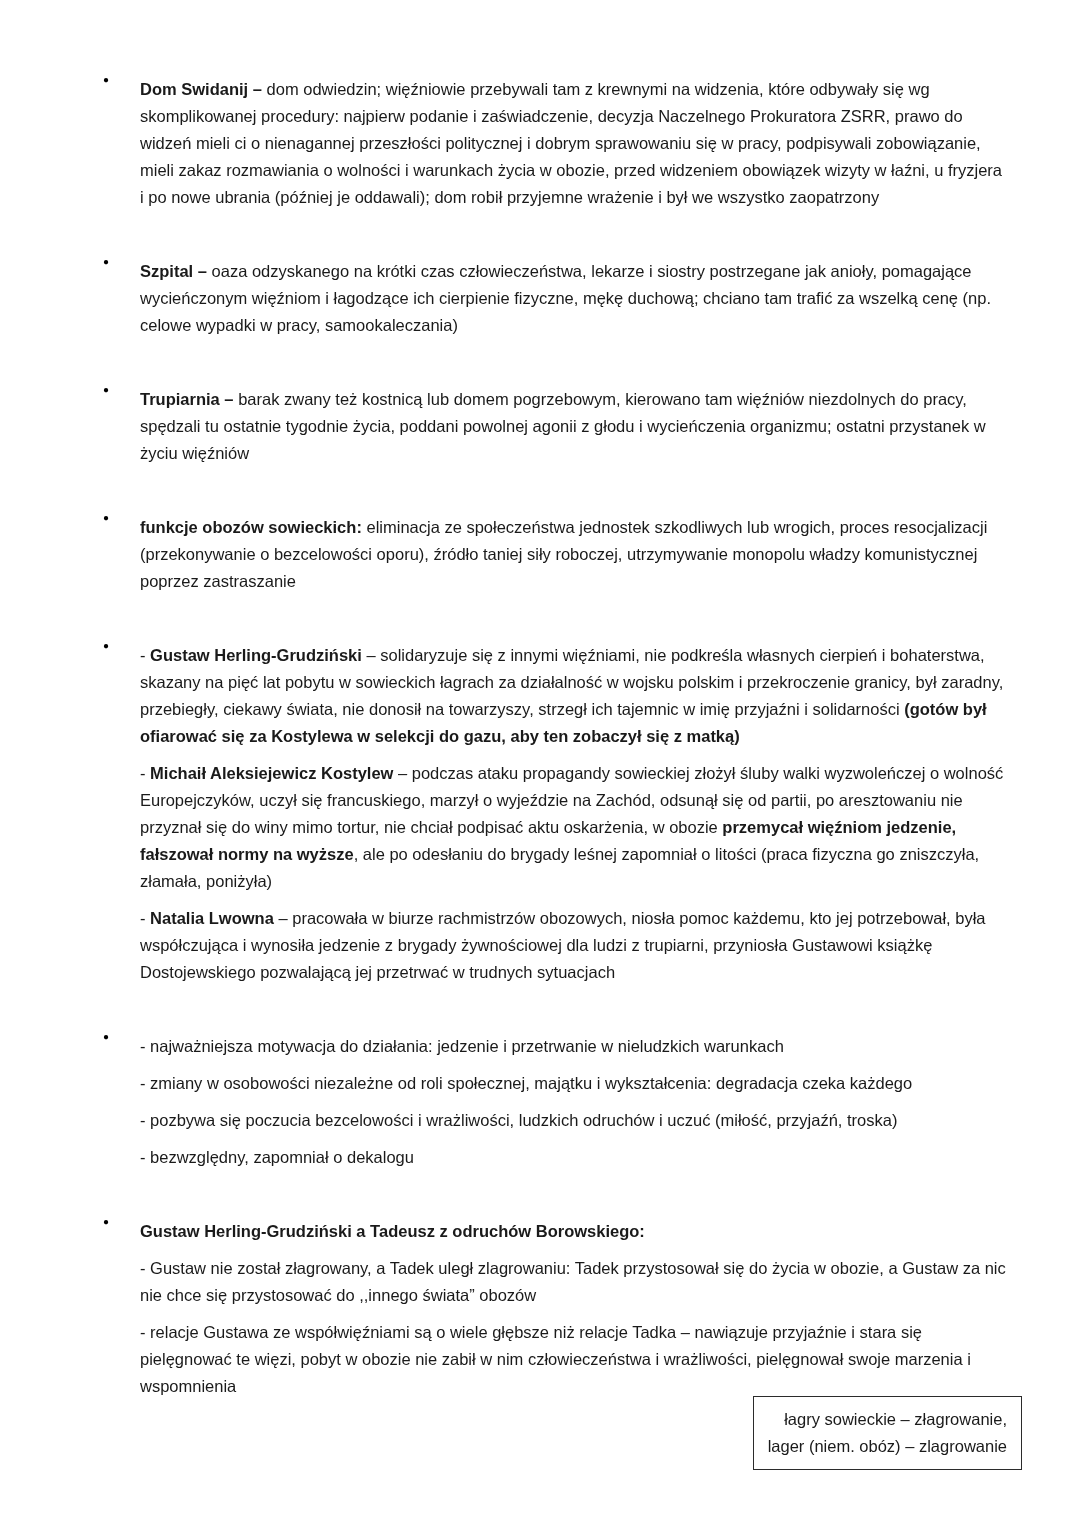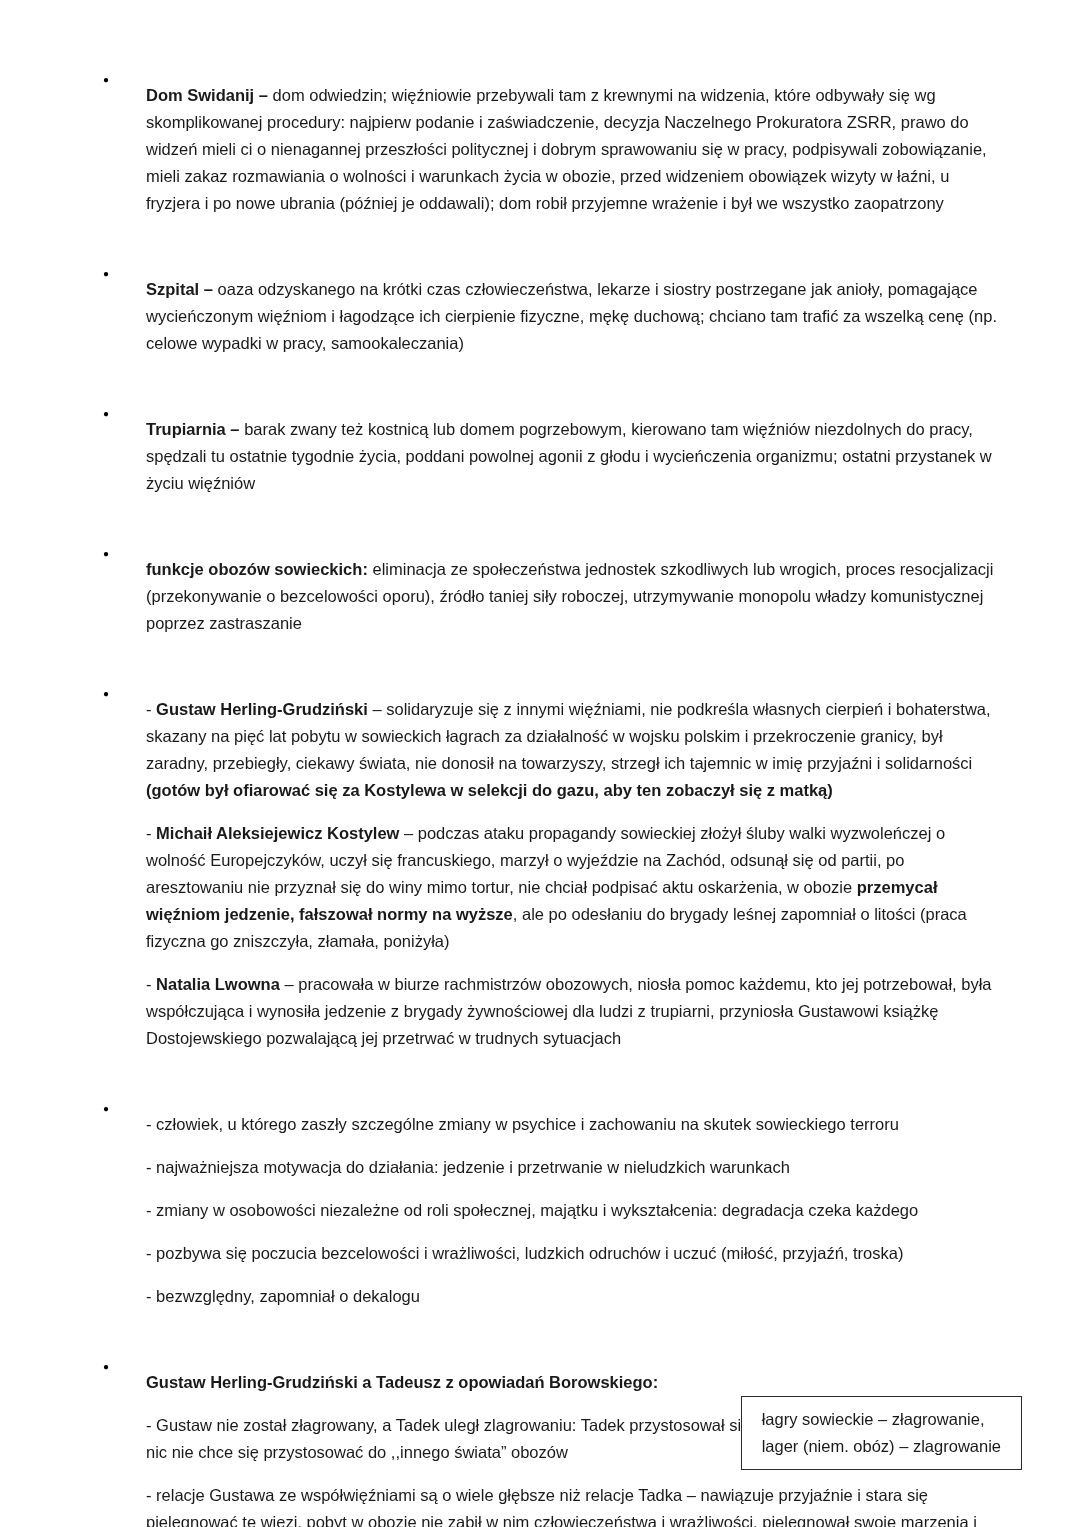--- a/index.html
+++ b/index.html
@@ -25,31 +25,32 @@
     font-size: 10px;
     line-height: 27px;
     color: #000000;
     user-select: none;
   }
   .bullet-body {
     flex: 1;
     font-size: 16.5px;
     line-height: 27px;
   }
-  .para { margin: 16px; }
+  .para { margin: 10px; }
   .b { font-weight: bold; }
   .note-box {
     position: absolute;
     right: 58px;
     bottom: 57px;
     border: 1px solid #2b2b2b;
-    padding: 9px 20px;
+    padding: 9px 14px;
     font-size: 16.5px;
     line-height: 27px;
     background: #ffffff;
+    text-align: right;
   }
 </style>
 </head>
 <body>
 
 <div class="page">
   <div class="content">
     <div>
         <div class="bullet-item">
           <span class="marker">●</span>
@@ -79,31 +80,30 @@
           <span class="marker">●</span>
           <div class="bullet-body">
             <div class="para"><span>- </span><span class="b">Gustaw Herling-Grudziński</span><span> – solidaryzuje się z innymi więźniami, nie podkreśla własnych cierpień i bohaterstwa, skazany na pięć lat pobytu w sowieckich łagrach za działalność w wojsku polskim i przekroczenie granicy, był zaradny, przebiegły, ciekawy świata, nie donosił na towarzyszy, strzegł ich tajemnic w imię przyjaźni i solidarności </span><span class="b">(gotów był ofiarować się za Kostylewa w selekcji do gazu, aby ten zobaczył się z matką)</span></div>
             <div class="para"><span>- </span><span class="b">Michaił Aleksiejewicz Kostylew</span><span> – podczas ataku propagandy sowieckiej złożył śluby walki wyzwoleńczej o wolność Europejczyków, uczył się francuskiego, marzył o wyjeździe na Zachód, odsunął się od partii, po aresztowaniu nie przyznał się do winy mimo tortur, nie chciał podpisać aktu oskarżenia, w obozie </span><span class="b">przemycał więźniom jedzenie, fałszował normy na wyższe</span><span>, ale po odesłaniu do brygady leśnej zapomniał o litości (praca fizyczna go zniszczyła, złamała, poniżyła)</span></div>
             <div class="para"><span>- </span><span class="b">Natalia Lwowna</span><span> – pracowała w biurze rachmistrzów obozowych, niosła pomoc każdemu, kto jej potrzebował, była współczująca i wynosiła jedzenie z brygady żywnościowej dla ludzi z trupiarni, przyniosła Gustawowi książkę Dostojewskiego pozwalającą jej przetrwać w trudnych sytuacjach</span></div>
           </div>
         </div>
         <div class="bullet-item">
           <span class="marker">●</span>
           <div class="bullet-body">
-            <div class="para"><span>- człowiek, u którego zaszły szczególne zmiany w psychice i zachowaniu na skutek sowieckiego terroru</span></div>
             <div class="para"><span>- najważniejsza motywacja do działania: jedzenie i przetrwanie w nieludzkich warunkach</span></div>
             <div class="para"><span>- zmiany w osobowości niezależne od roli społecznej, majątku i wykształcenia: degradacja czeka każdego</span></div>
             <div class="para"><span>- pozbywa się poczucia bezcelowości i wrażliwości, ludzkich odruchów i uczuć (miłość, przyjaźń, troska)</span></div>
             <div class="para"><span>- bezwzględny, zapomniał o dekalogu</span></div>
           </div>
         </div>
         <div class="bullet-item">
           <span class="marker">●</span>
           <div class="bullet-body">
-            <div class="para"><span class="b">Gustaw Herling-Grudziński a Tadeusz z opowiadań Borowskiego:</span></div>
+            <div class="para"><span class="b">Gustaw Herling-Grudziński a Tadeusz z odruchów Borowskiego:</span></div>
             <div class="para"><span>- Gustaw nie został złagrowany, a Tadek uległ zlagrowaniu: Tadek przystosował się do życia w obozie, a Gustaw za nic nie chce się przystosować do ,,innego świata” obozów</span></div>
             <div class="para"><span>- relacje Gustawa ze współwięźniami są o wiele głębsze niż relacje Tadka – nawiązuje przyjaźnie i stara się pielęgnować te więzi, pobyt w obozie nie zabił w nim człowieczeństwa i wrażliwości, pielęgnował swoje marzenia i wspomnienia</span></div>
           </div>
         </div>
       </div>
   </div>
 
   <div class="note-box">
     <div>łagry sowieckie – złagrowanie,</div>
     <div>lager (niem. obóz) – zlagrowanie</div>

